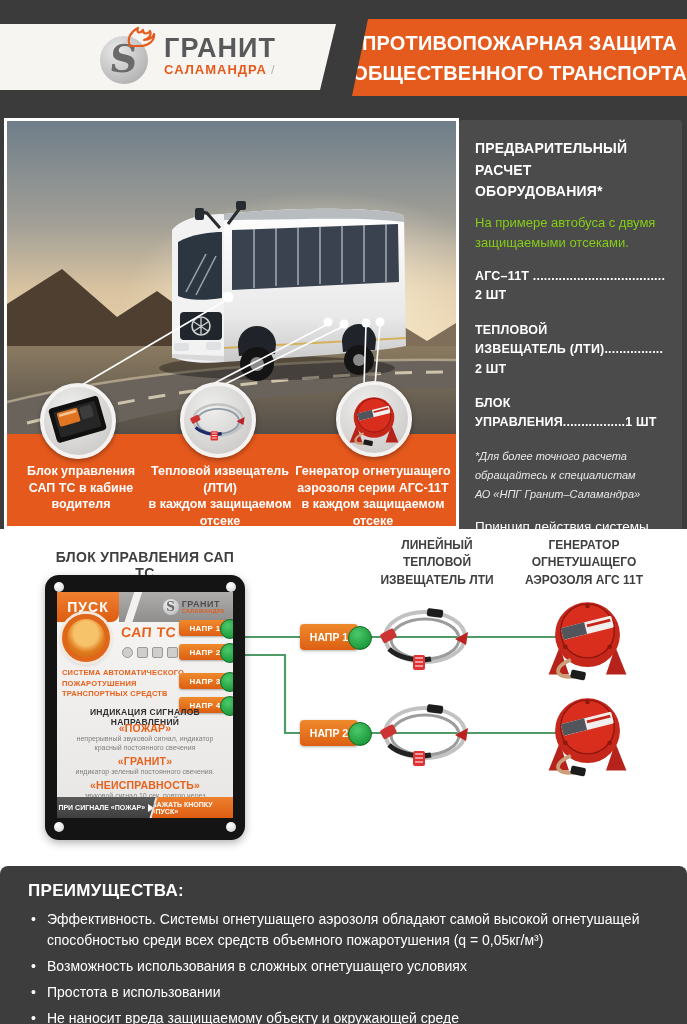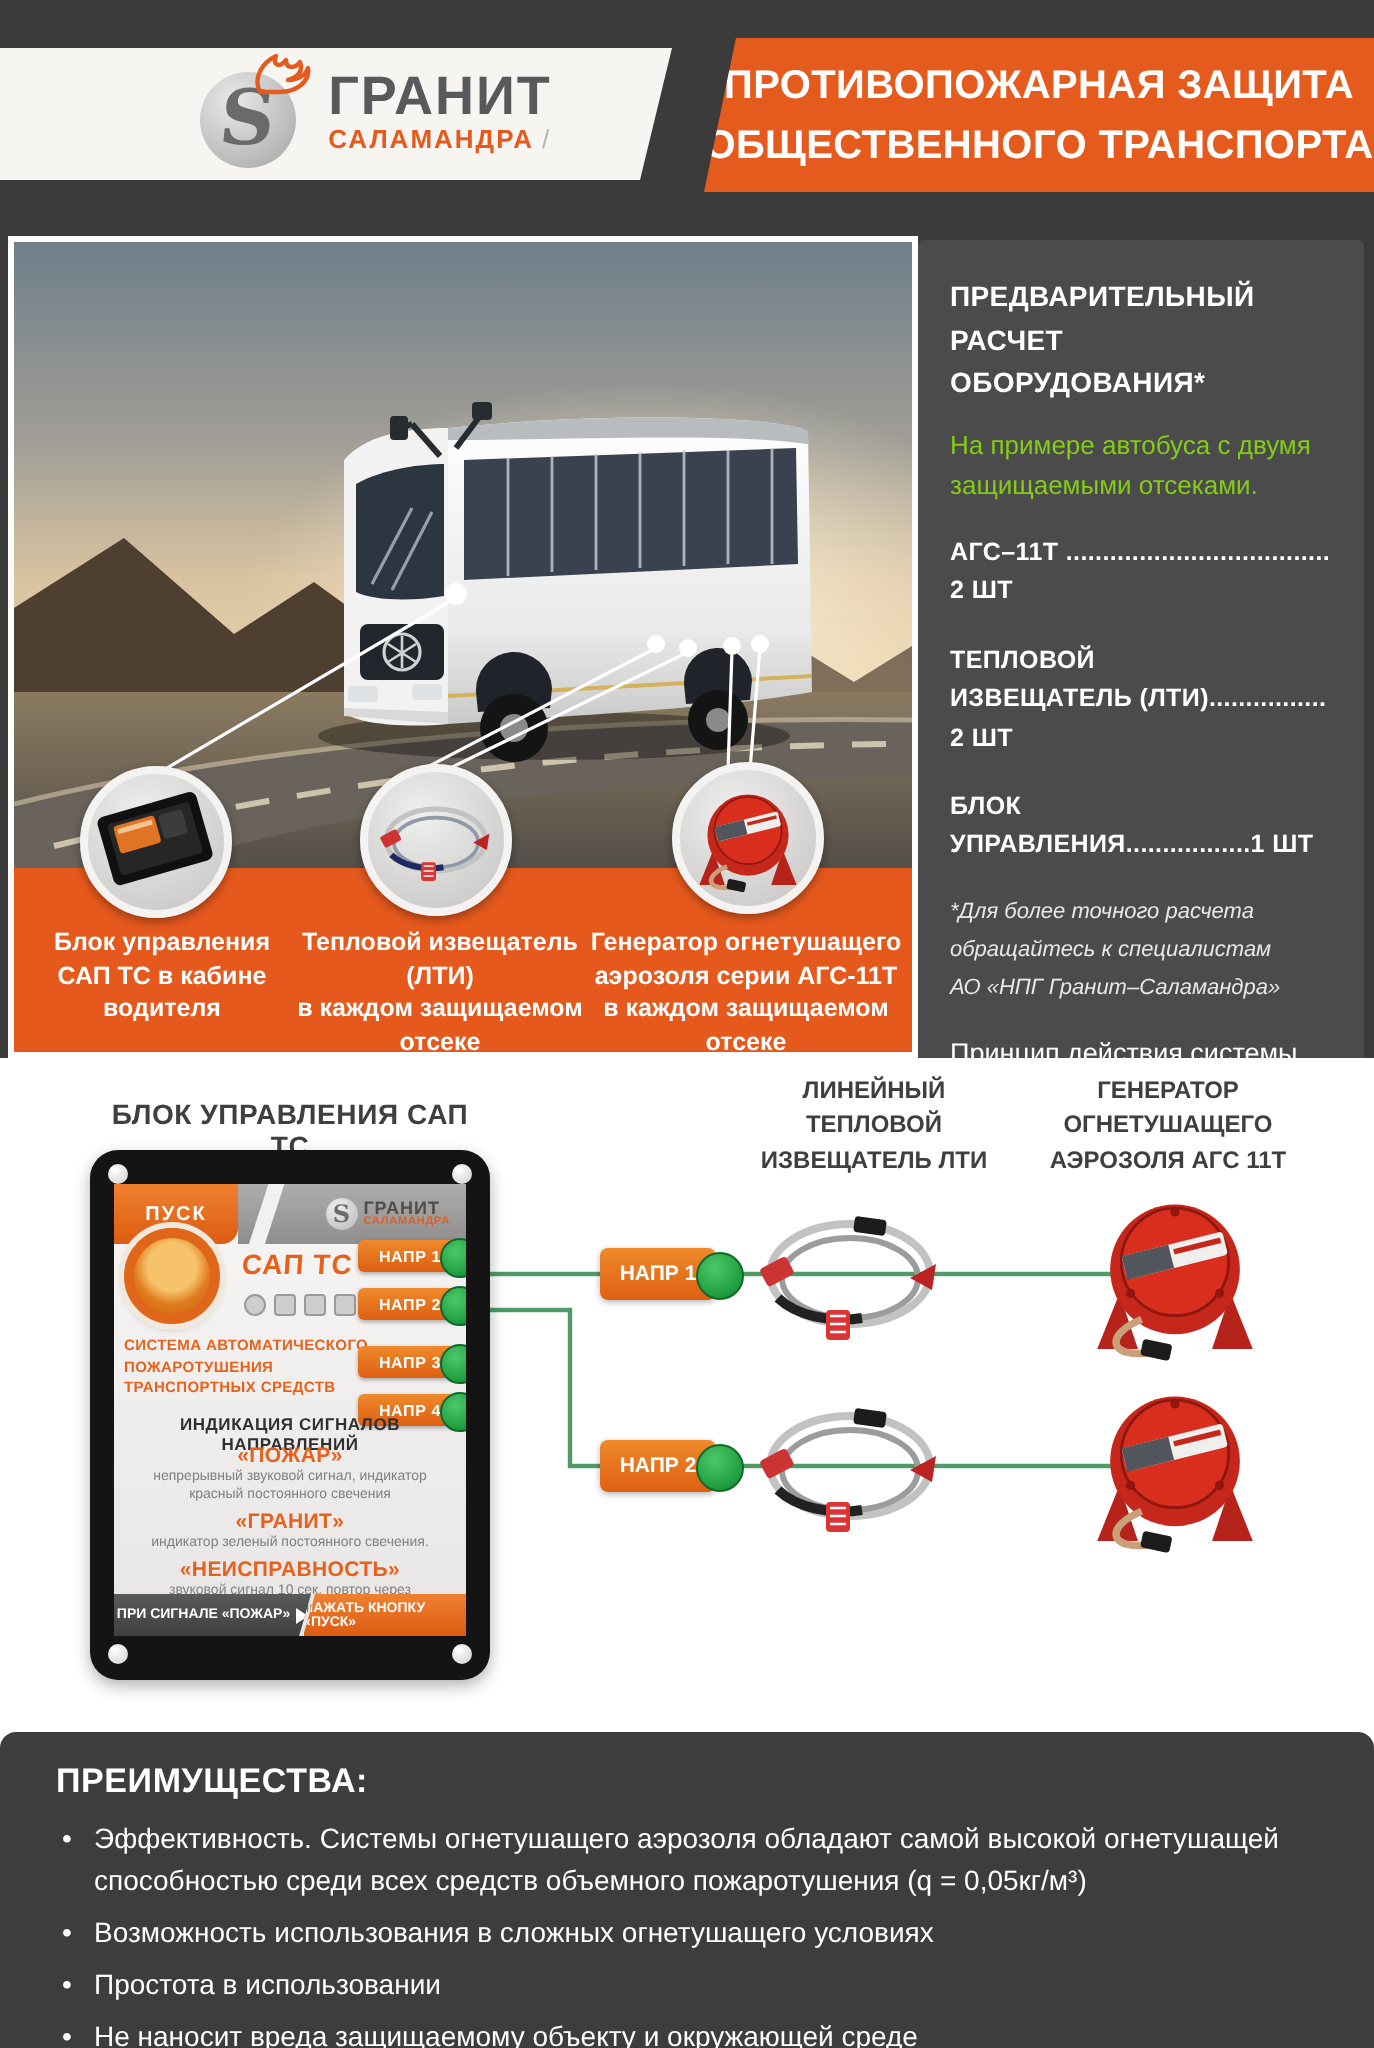--- a/index.html
+++ b/index.html
@@ -60,21 +60,21 @@
 
   .control-panel{position:absolute;left:45px;top:46px;width:200px;height:265px;z-index:3;
                  background:#141414;border-radius:14px;box-shadow:0 3px 8px rgba(0,0,0,.3);}
   .screw{position:absolute;width:10px;height:10px;border-radius:50%;
          background:radial-gradient(circle at 35% 30%,#fff,#cfcfcf);}
   .s-tl{left:9px;top:7px;} .s-tr{right:9px;top:7px;} .s-bl{left:9px;bottom:8px;} .s-br{right:9px;bottom:8px;}
   .panel-face{position:absolute;left:12px;top:17px;width:176px;height:226px;
               background:linear-gradient(#f7f6f4,#e7e6e4);overflow:hidden;}
   .pf-header{position:absolute;left:0;top:0;width:100%;height:30px;display:flex;}
   .pusk-tab{width:62px;height:30px;background:linear-gradient(#ef8030,#dd5c12);border-radius:0 0 8px 0;
-            color:#fff;font-size:10px;font-weight:bold;display:flex;align-items:center;justify-content:center;
+            color:#fff;font-size:14px;font-weight:bold;display:flex;align-items:center;justify-content:center;
             letter-spacing:1px;}
   .pf-logo{flex:1;background:linear-gradient(#aeadab,#8f8e8c);position:relative;
            display:flex;align-items:center;justify-content:flex-end;padding-right:8px;gap:3px;}
   .pf-logo::before{content:"";position:absolute;left:10px;top:-2px;width:8px;height:36px;
                    background:#f2f1ef;transform:skewX(-18deg);}
   .mini-s{width:16px;height:16px;border-radius:50%;background:radial-gradient(circle at 35% 30%,#efefef,#b5b5b5);
           color:#6a6a6a;font-weight:bold;font-size:12px;line-height:16px;text-align:center;
           font-family:"DejaVu Serif",serif;}
   .mini-txt{display:flex;flex-direction:column;line-height:1;}
   .mini-txt b{font-size:9px;color:#4e4e50;letter-spacing:.5px;}

